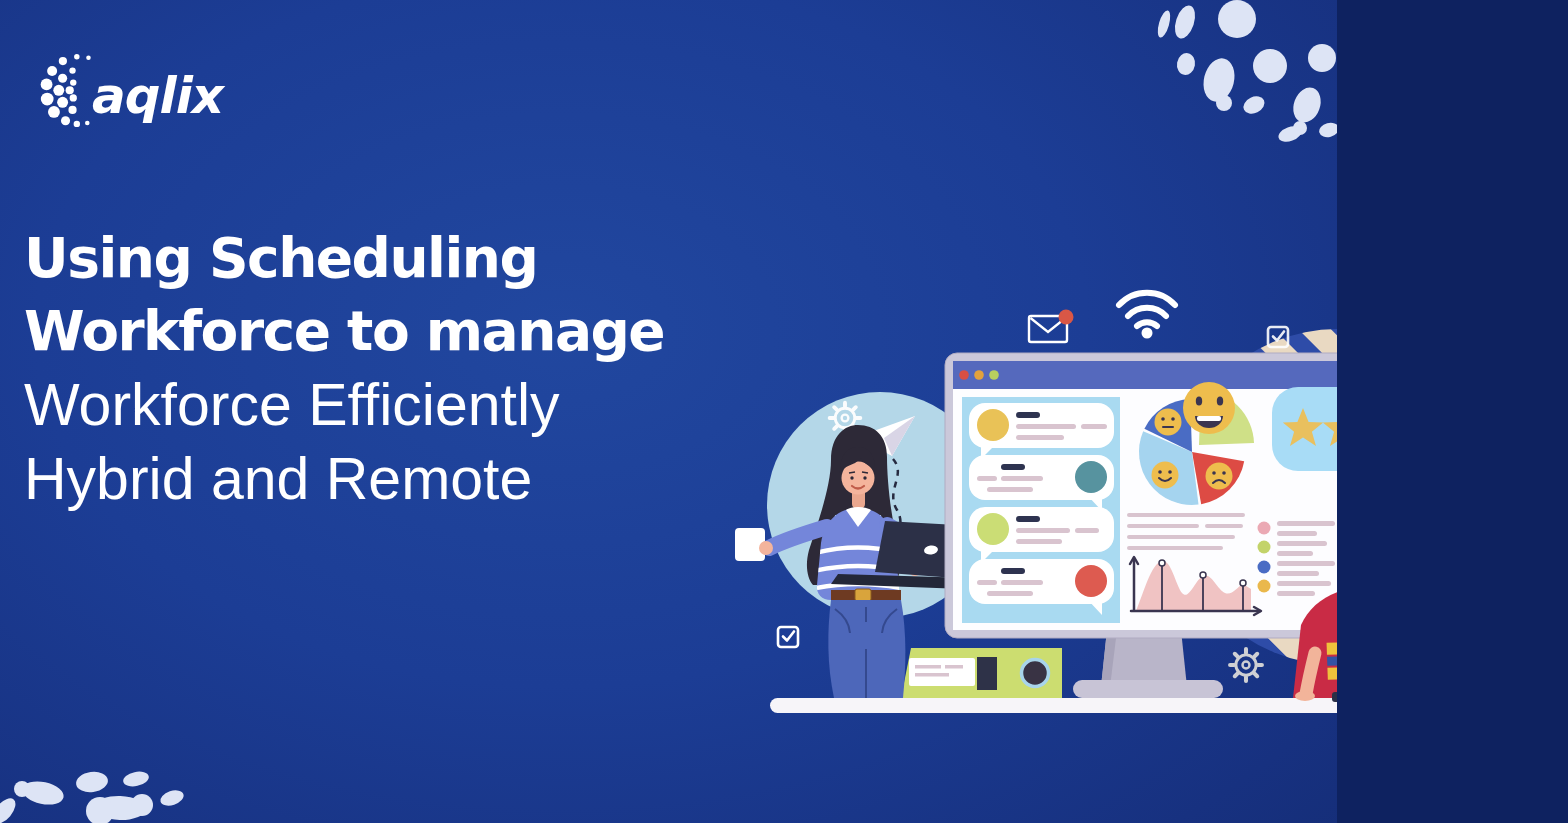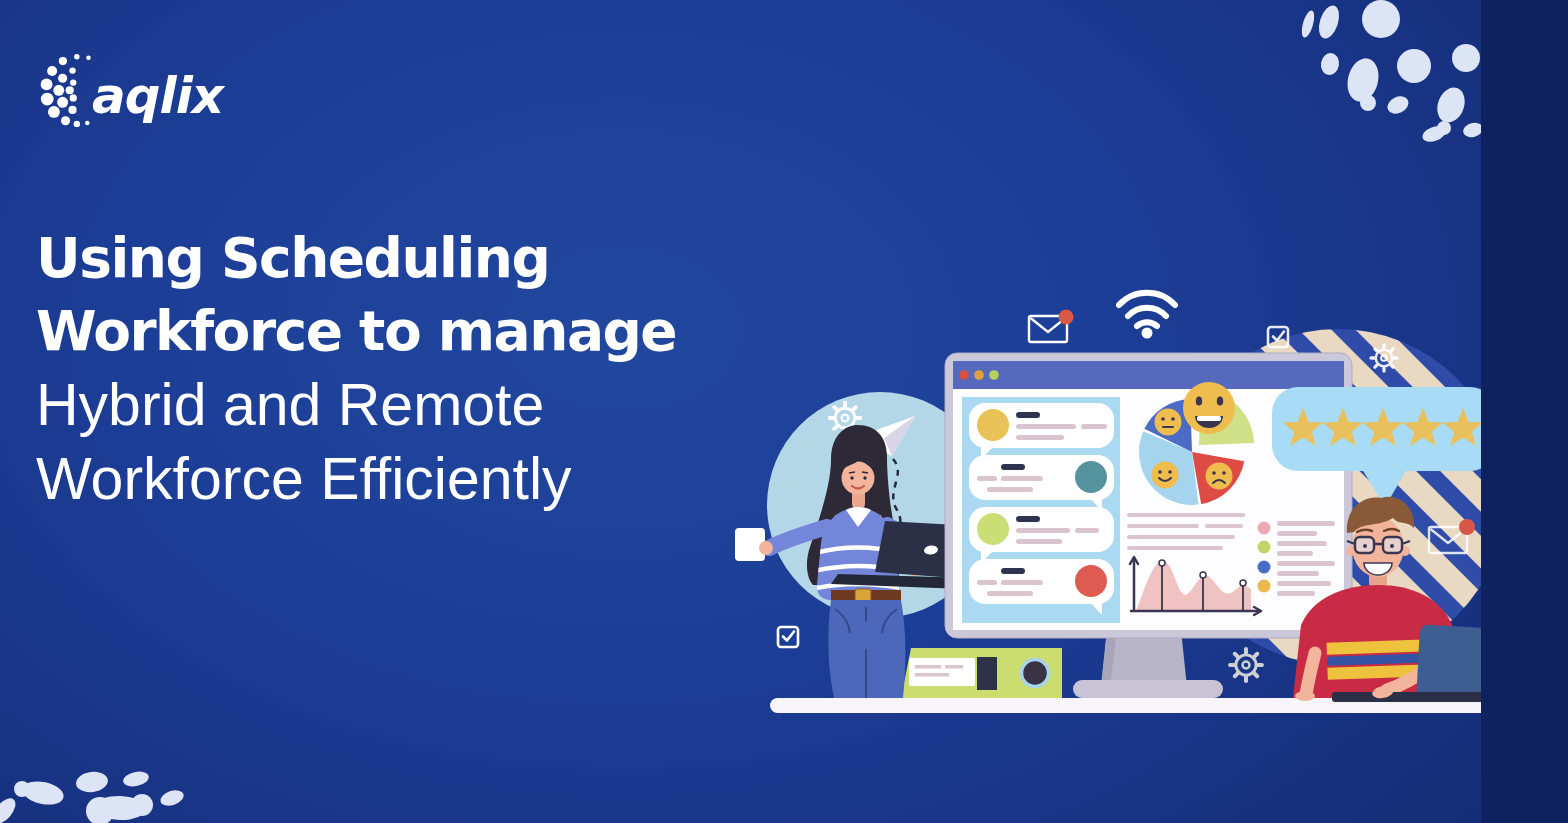--- a/index.html
+++ b/index.html
@@ -1,26 +1,26 @@
 <!DOCTYPE html>
 <html><head>
 <meta charset="utf-8">
 <style>
   html,body{margin:0;padding:0;background:#0e2260;}
   .banner{
-    position:relative;width:1481px;height:823px;overflow:hidden;
+    position:relative;width:1337px;height:823px;overflow:hidden;
     background:radial-gradient(1250px 850px at 42% 40%, #21479f 0%, #1c3d95 42%, #173180 76%, #132a70 100%);
     font-family:"Liberation Sans", sans-serif;
   }
   .logo{position:absolute;left:36px;top:44px;display:flex;align-items:center;}
   .logo-text{
     color:#fff;font-family:"DejaVu Sans",sans-serif;font-weight:800;font-style:italic;
     font-size:50px;letter-spacing:-1px;margin-left:-26px;margin-top:6px;
   }
-  .title{position:absolute;left:36px;top:222px;color:#ffffff;}
+  .title{position:absolute;left:24px;top:222px;color:#ffffff;}
   .title .line{white-space:nowrap;}
   .line.extrabold{
     font-family:"DejaVu Sans",sans-serif;font-weight:800;font-size:55px;
     line-height:73px;letter-spacing:-1.5px;
   }
   .line.regular{
     font-family:"Liberation Sans",sans-serif;font-weight:400;font-size:59px;
     line-height:74px;letter-spacing:0;
   }
   svg{display:block;}
@@ -85,22 +85,22 @@
           <circle cx="37" cy="45" r="4.5"></circle>
         <circle cx="40.9" cy="53.4" r="4"></circle>
       </g>
     </svg>
     <span class="logo-text">aqlix</span>
   </div>
 
   <div class="title">
     <div class="line extrabold">Using Scheduling</div>
     <div class="line extrabold">Workforce to manage</div>
+    <div class="line regular">Workforce Efficiently</div>
     <div class="line regular">Hybrid and Remote</div>
-    <div class="line regular">Workforce Efficiently</div>
   </div>
 
   <svg class="abs" style="left:735px;top:275px;" width="800" height="548" viewBox="0 0 800 548">
     <defs>
       <pattern id="beige-stripes" patternUnits="userSpaceOnUse" width="40" height="40" patternTransform="rotate(-45)">
         <rect width="40" height="40" fill="#2e4ca8"></rect>
         <rect width="23" height="40" fill="#e9d9c2"></rect>
       </pattern>
       <path id="star-shape" d="M0,-21 L5.6,-6.9 L20.2,-6.6 L8.9,2.8 L13,17 L0,8.5 L-13,17 L-8.9,2.8 L-20.2,-6.6 L-5.6,-6.9 Z"></path>
       <g id="checkbox-shape" fill="none" stroke-linecap="round" stroke-linejoin="round">

